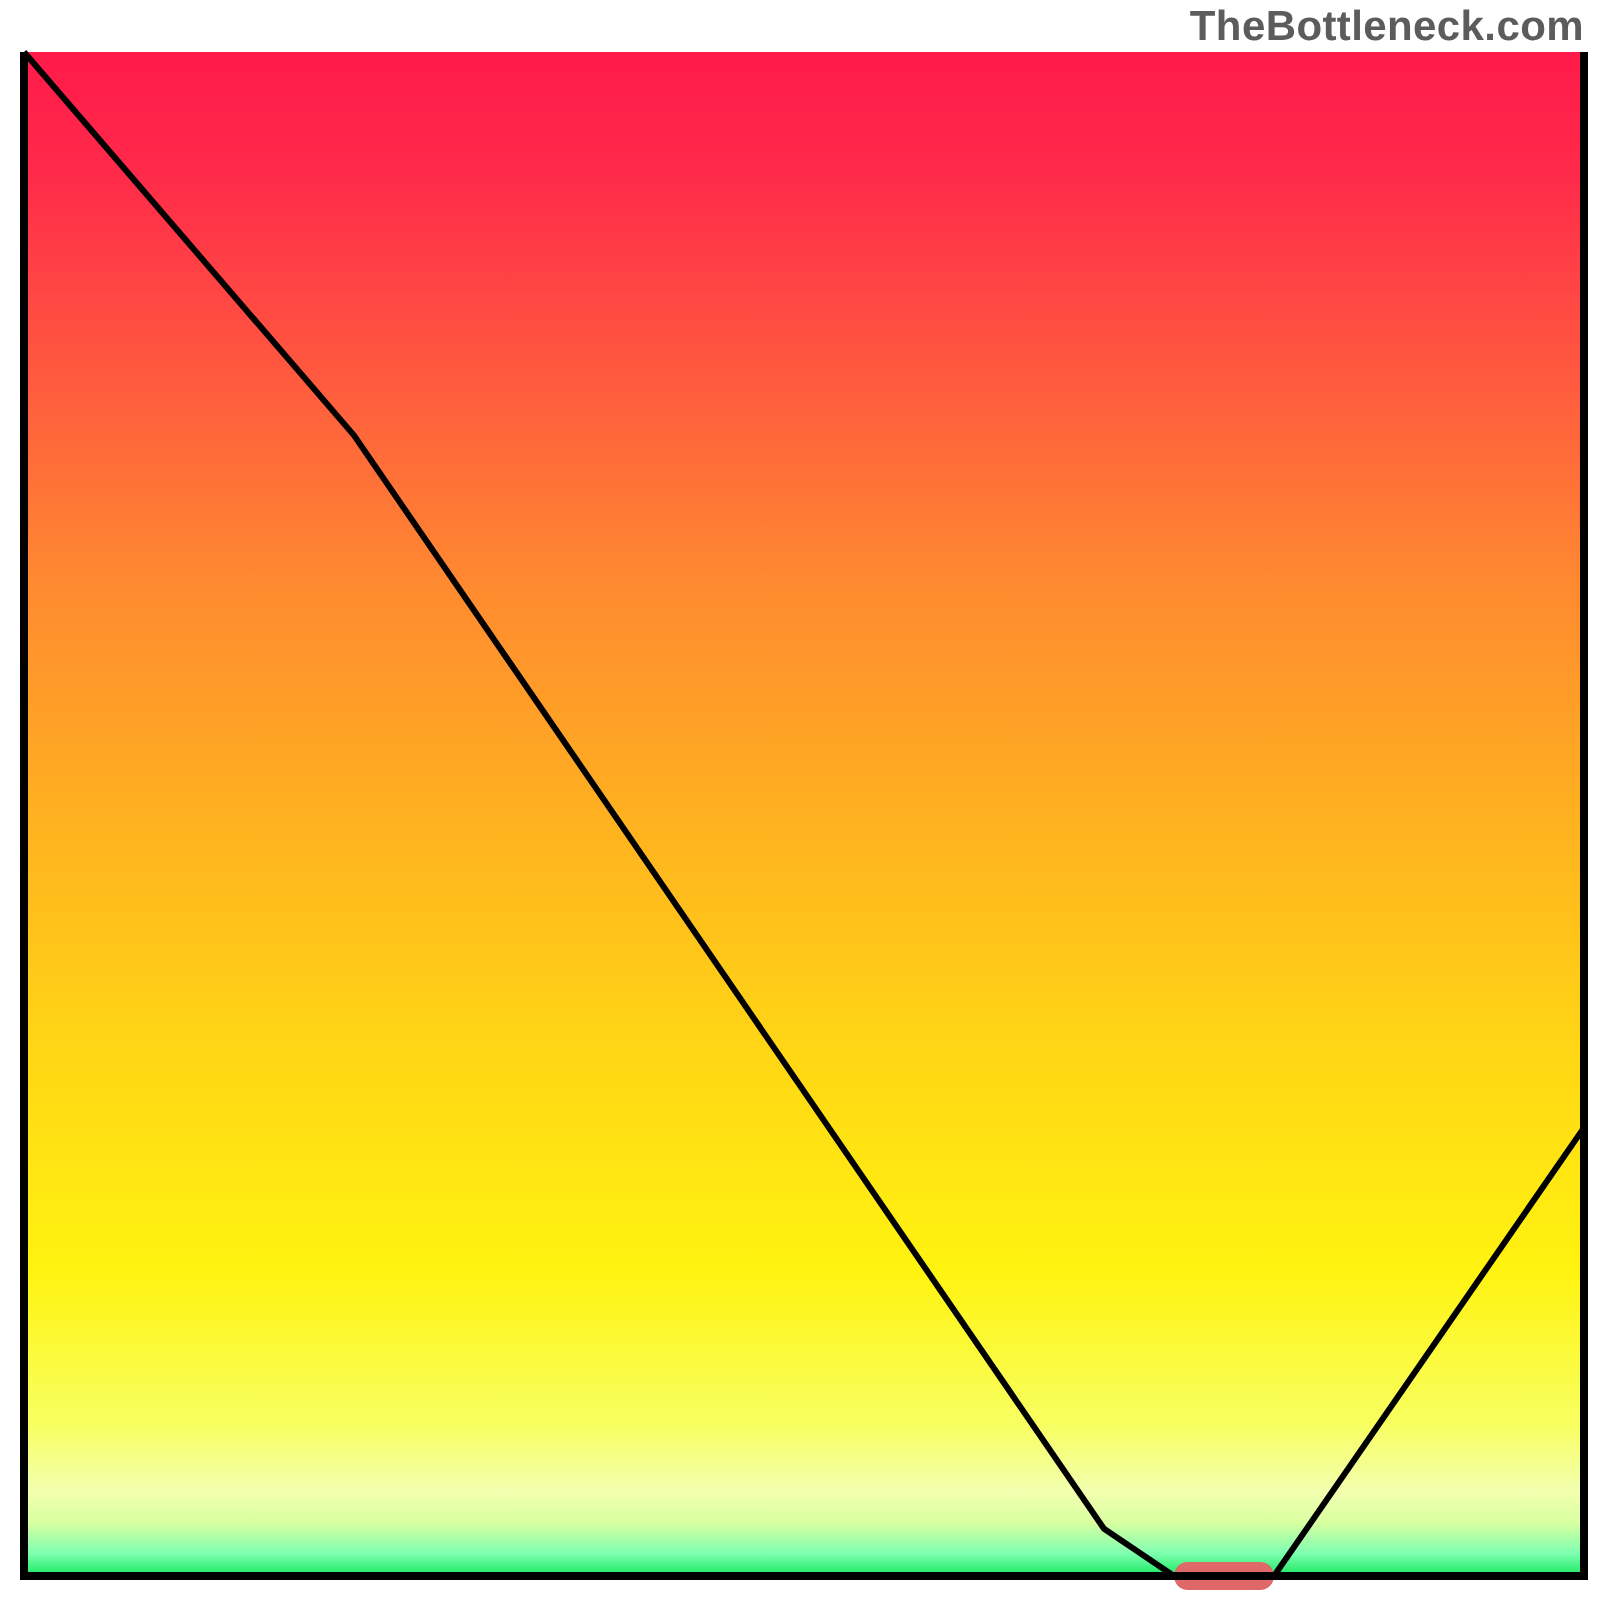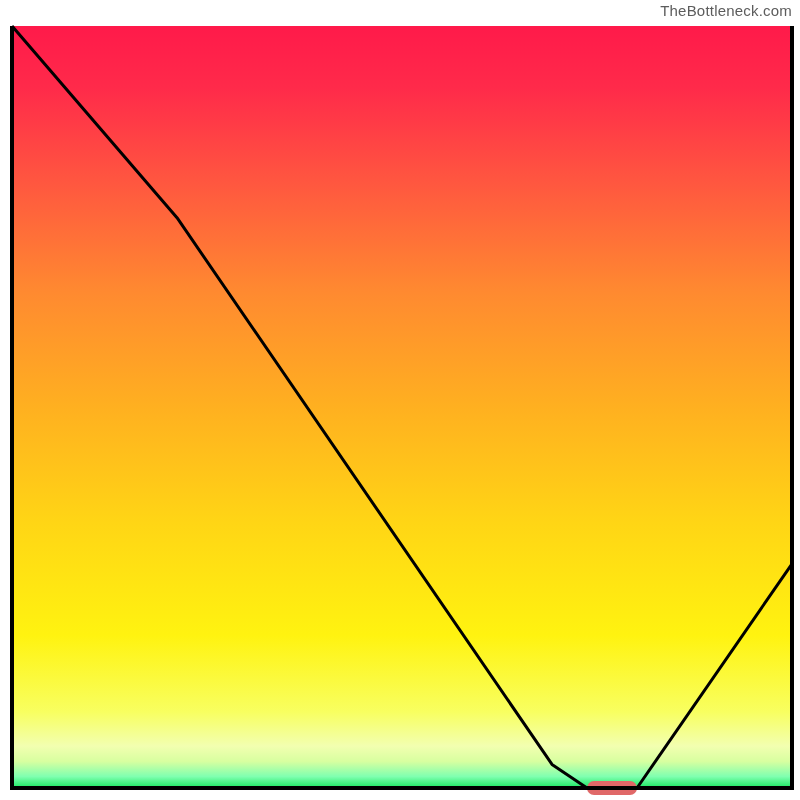--- a/index.html
+++ b/index.html
@@ -12,22 +12,22 @@
   }
   .container {
     position: relative;
     width: 800px;
     height: 800px;
   }
   .watermark {
     position: absolute;
     top: 2px;
     right: 8px;
-    font-size: 15px;
-    font-weight: 400;
+    font-size: 21px;
+    font-weight: 700;
     color: #5c5c5c;
     letter-spacing: 0.2px;
     z-index: 10;
   }
   svg {
     display: block;
   }
 </style>
 </head>
 <body>

